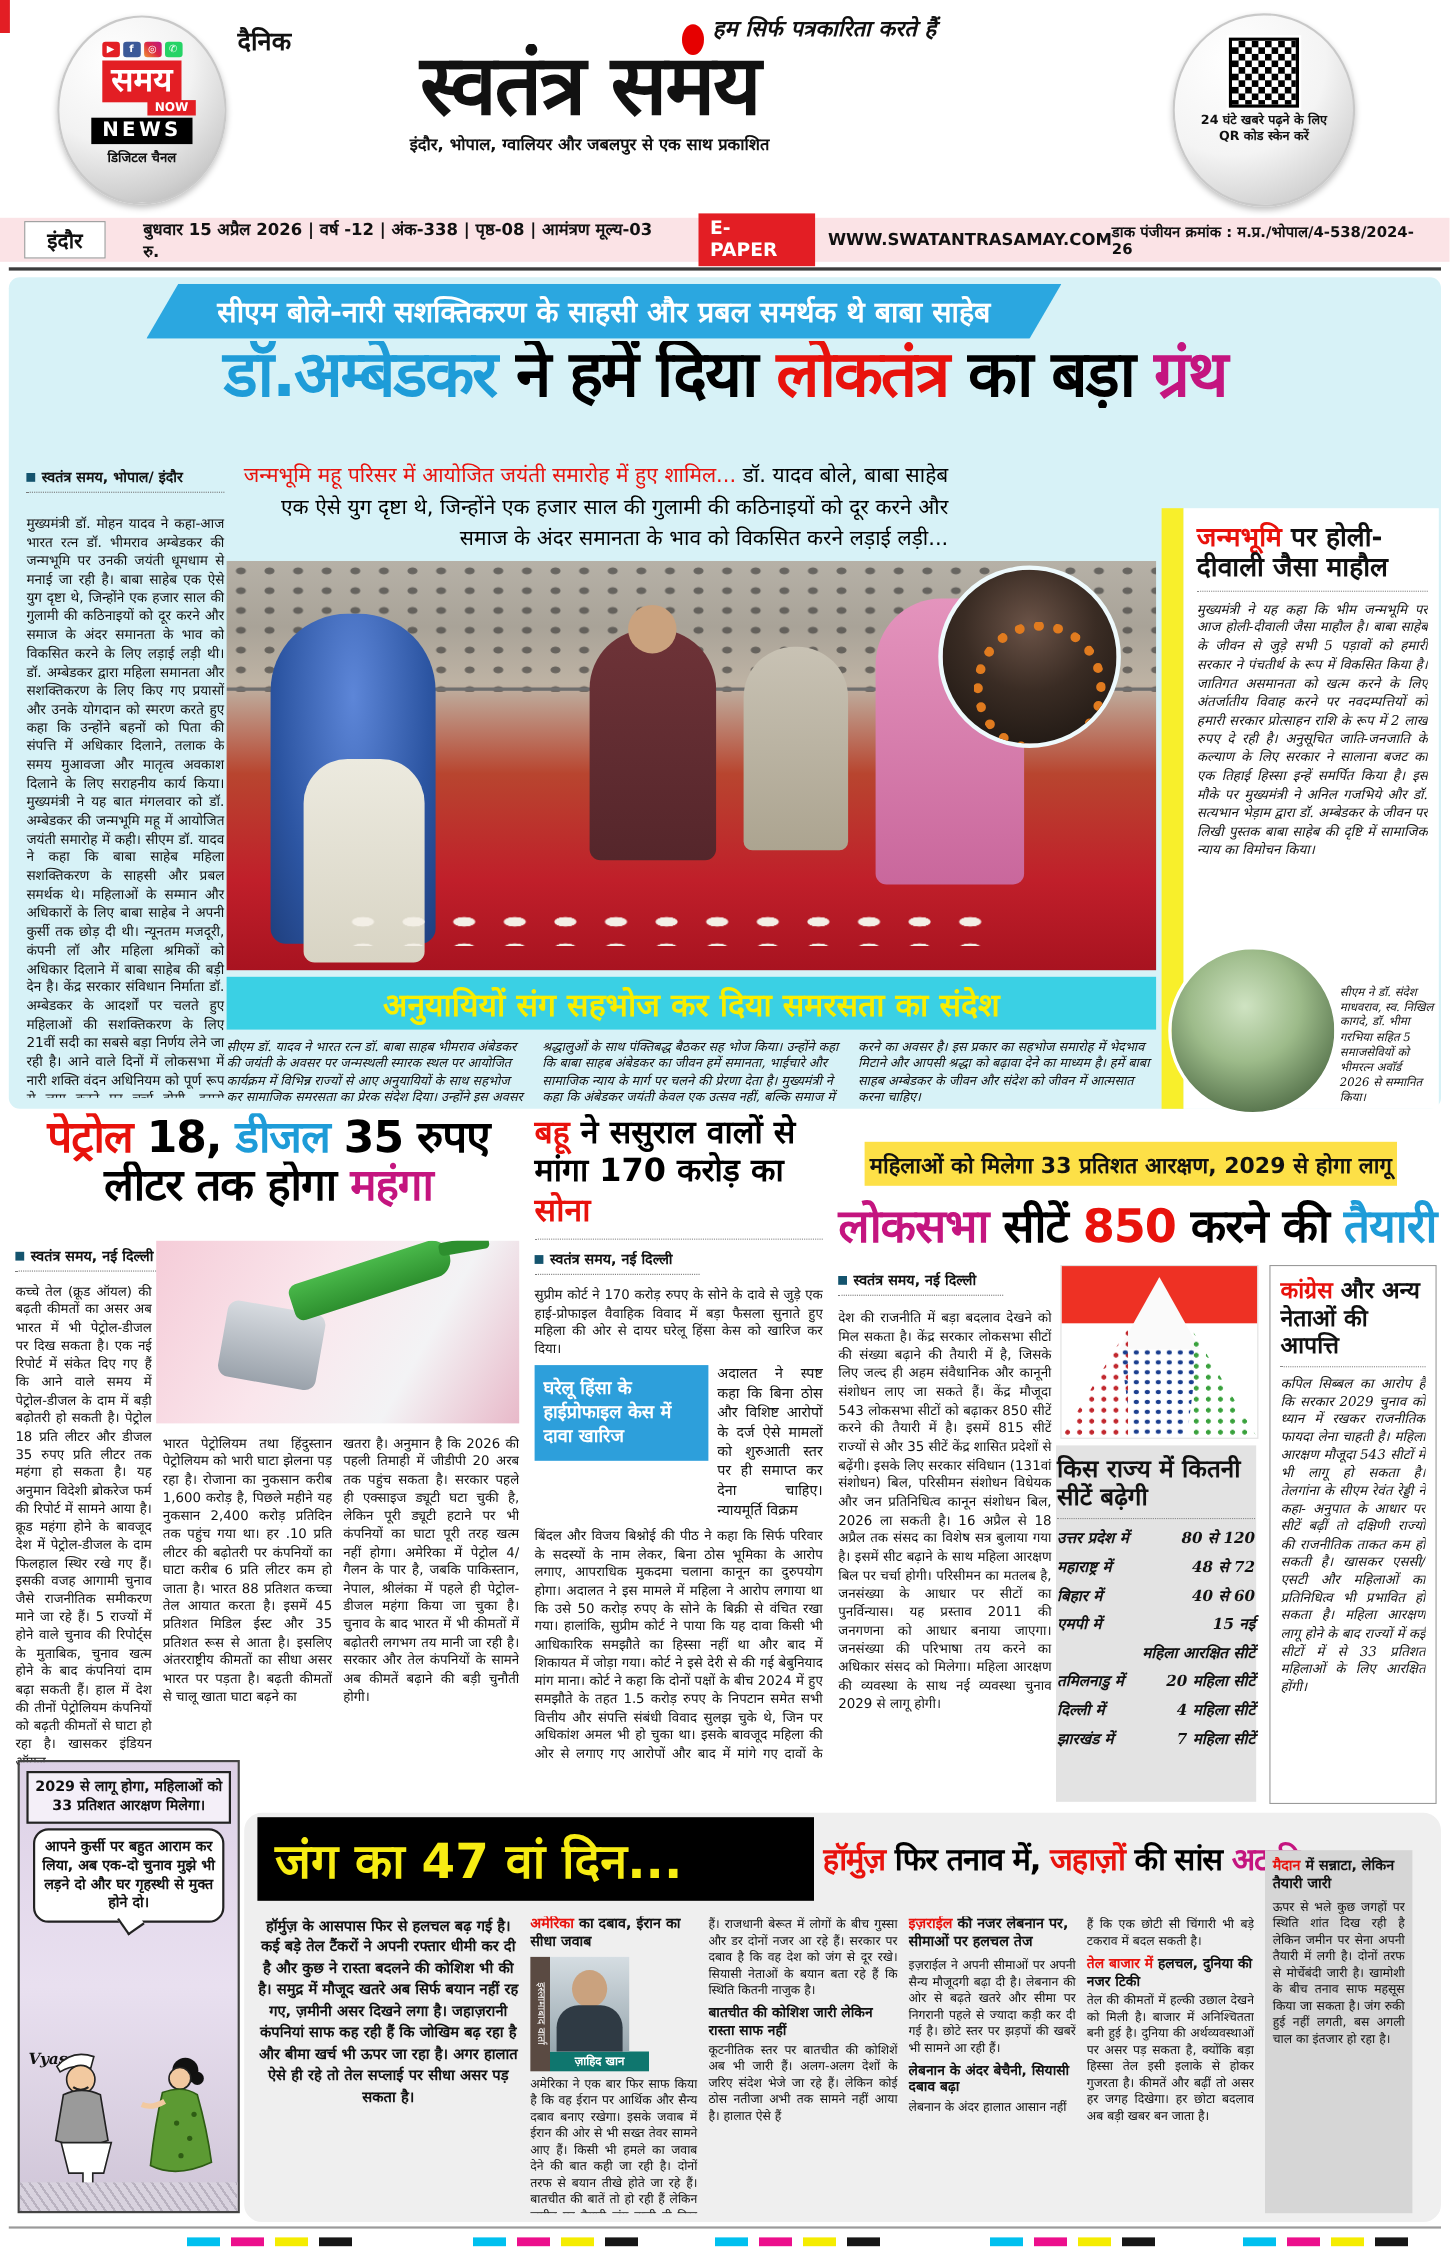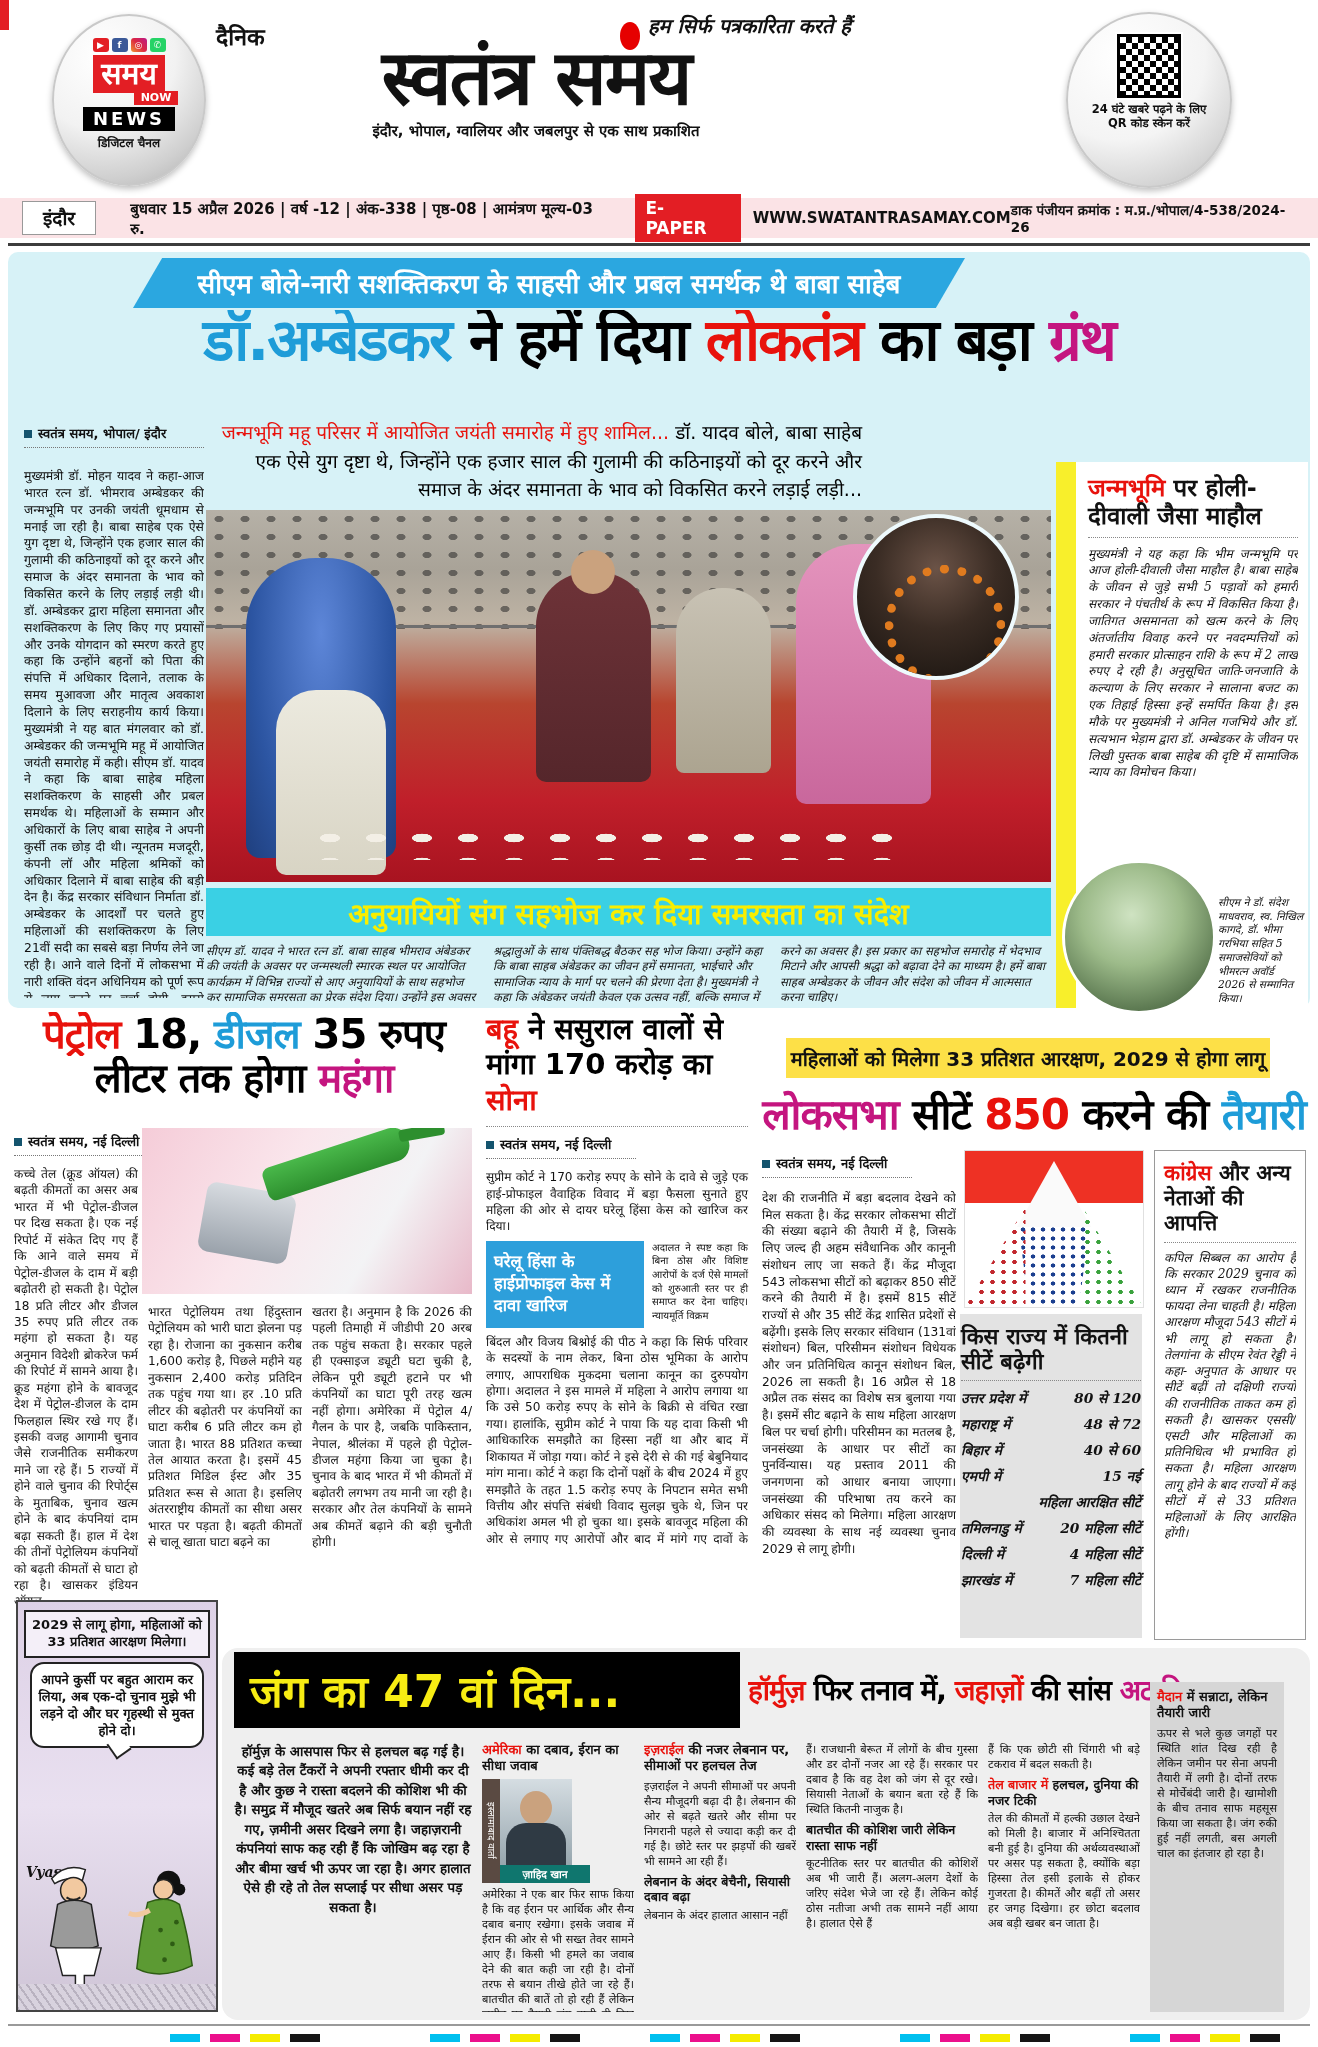--- a/index.html
+++ b/index.html
@@ -90,21 +90,21 @@
   .pcol{position:absolute;font-size:12.1px;line-height:1.36;overflow:hidden;}
   .petrol-col1{left:0;top:154px;width:124px;height:470px;}
   .petrol-col2{left:134px;top:292px;width:154px;height:332px;}
   .petrol-col3{left:298px;top:292px;width:160px;height:332px;}
   .gold{left:486px;top:1012px;width:262px;height:630px;}
   .gold-headline{font-size:29px;font-weight:800;line-height:1.22;border-bottom:1px dotted #888;padding-bottom:8px;}
   .gold-byline{margin-top:8px;}
   .gold-intro{margin-top:10px;font-size:12.1px;line-height:1.36;}
   .gold-row{display:flex;gap:8px;margin-top:6px;}
   .gold-bluebox{background:#2d9fdb;color:#fff;font-weight:800;font-size:16.5px;line-height:1.35;padding:10px 8px;width:142px;align-self:flex-start;}
-  .gold-side{flex:1;font-size:10px;line-height:1.36;}
+  .gold-side{flex:1;font-size:13px;line-height:1.36;}
   .gold-rest{margin-top:6px;font-size:12.1px;line-height:1.36;height:212px;overflow:hidden;}
   .loksabha{left:758px;top:1012px;width:552px;height:630px;}
   .lok-kicker{position:absolute;left:28px;top:26px;width:484px;height:40px;background:#fde047;
       display:flex;align-items:center;justify-content:center;font-size:20px;font-weight:800;}
   .lok-headline{position:absolute;left:0;top:72px;width:100%;text-align:center;font-size:42px;font-weight:800;letter-spacing:-1px;}
   .lok-byline{position:absolute;left:4px;top:142px;}
   .lok-col{position:absolute;left:4px;top:178px;width:194px;height:448px;font-size:12.2px;line-height:1.37;overflow:hidden;}
   .lok-graphic{position:absolute;left:206px;top:138px;width:178px;height:156px;background:#fff;border:1px solid #e0e0e0;overflow:hidden;}
   .pg-red{position:absolute;left:0;top:0;width:100%;height:52px;background:#ee3124;}
   .pg-bld{position:absolute;left:50%;top:10px;transform:translateX(-50%);width:74px;height:66px;background:#fafafa;
@@ -364,30 +364,30 @@
         <div class="whead"><span class="c-red">अमेरिका</span><span> का दबाव, ईरान का सीधा जवाब</span></div>
         <div class="wphoto">
           <div class="vlabel">इस्लामाबाद वार्ता</div>
           <div>
             <div class="portrait"></div>
             <div class="pcap">ज़ाहिद खान</div>
           </div>
         </div>
         <div class="jt">अमेरिका ने एक बार फिर साफ किया है कि वह ईरान पर आर्थिक और सैन्य दबाव बनाए रखेगा। इसके जवाब में ईरान की ओर से भी सख्त तेवर सामने आए हैं। किसी भी हमले का जवाब देने की बात कही जा रही है। दोनों तरफ से बयान तीखे होते जा रहे हैं। बातचीत की बातें तो हो रही हैं लेकिन जमीन पर तैयारी जंग वाली ही दिख रही है।</div>
       </div>
+      <div class="wcol wc4">
+        <div class="jt">हैं। राजधानी बेरूत में लोगों के बीच गुस्सा और डर दोनों नजर आ रहे हैं। सरकार पर दबाव है कि वह देश को जंग से दूर रखे। सियासी नेताओं के बयान बता रहे हैं कि स्थिति कितनी नाजुक है।</div>
+        <div class="wsub">बातचीत की कोशिश जारी लेकिन रास्ता साफ नहीं</div>
+        <div class="jt">कूटनीतिक स्तर पर बातचीत की कोशिशें अब भी जारी हैं। अलग-अलग देशों के जरिए संदेश भेजे जा रहे हैं। लेकिन कोई ठोस नतीजा अभी तक सामने नहीं आया है। हालात ऐसे हैं</div>
+      </div>
       <div class="wcol wc3">
         <div class="whead"><span class="c-red">इज़राईल</span><span> की नजर लेबनान पर, सीमाओं पर हलचल तेज</span></div>
         <div class="jt">इज़राईल ने अपनी सीमाओं पर अपनी सैन्य मौजूदगी बढ़ा दी है। लेबनान की ओर से बढ़ते खतरे और सीमा पर निगरानी पहले से ज्यादा कड़ी कर दी गई है। छोटे स्तर पर झड़पों की खबरें भी सामने आ रही हैं।</div>
         <div class="wsub">लेबनान के अंदर बेचैनी, सियासी दबाव बढ़ा</div>
         <div class="jt">लेबनान के अंदर हालात आसान नहीं</div>
-      </div>
-      <div class="wcol wc4">
-        <div class="jt">हैं। राजधानी बेरूत में लोगों के बीच गुस्सा और डर दोनों नजर आ रहे हैं। सरकार पर दबाव है कि वह देश को जंग से दूर रखे। सियासी नेताओं के बयान बता रहे हैं कि स्थिति कितनी नाजुक है।</div>
-        <div class="wsub">बातचीत की कोशिश जारी लेकिन रास्ता साफ नहीं</div>
-        <div class="jt">कूटनीतिक स्तर पर बातचीत की कोशिशें अब भी जारी हैं। अलग-अलग देशों के जरिए संदेश भेजे जा रहे हैं। लेकिन कोई ठोस नतीजा अभी तक सामने नहीं आया है। हालात ऐसे हैं</div>
       </div>
       <div class="wcol wc5">
         <div class="jt">हैं कि एक छोटी सी चिंगारी भी बड़े टकराव में बदल सकती है।</div>
         <div class="wsub"><span class="c-red">तेल बाजार में</span><span> हलचल, दुनिया की नजर टिकी</span></div>
         <div class="jt">तेल की कीमतों में हल्की उछाल देखने को मिली है। बाजार में अनिश्चितता बनी हुई है। दुनिया की अर्थव्यवस्थाओं पर असर पड़ सकता है, क्योंकि बड़ा हिस्सा तेल इसी इलाके से होकर गुजरता है। कीमतें और बढ़ीं तो असर हर जगह दिखेगा। हर छोटा बदलाव अब बड़ी खबर बन जाता है।</div>
       </div>
       <div class="wcol wc6">
         <div class="whead"><span class="c-red">मैदान</span><span> में सन्नाटा, लेकिन तैयारी जारी</span></div>
         <div class="jt">ऊपर से भले कुछ जगहों पर स्थिति शांत दिख रही है लेकिन जमीन पर सेना अपनी तैयारी में लगी है। दोनों तरफ से मोर्चेबंदी जारी है। खामोशी के बीच तनाव साफ महसूस किया जा सकता है। जंग रुकी हुई नहीं लगती, बस अगली चाल का इंतजार हो रहा है।</div>
       </div>

